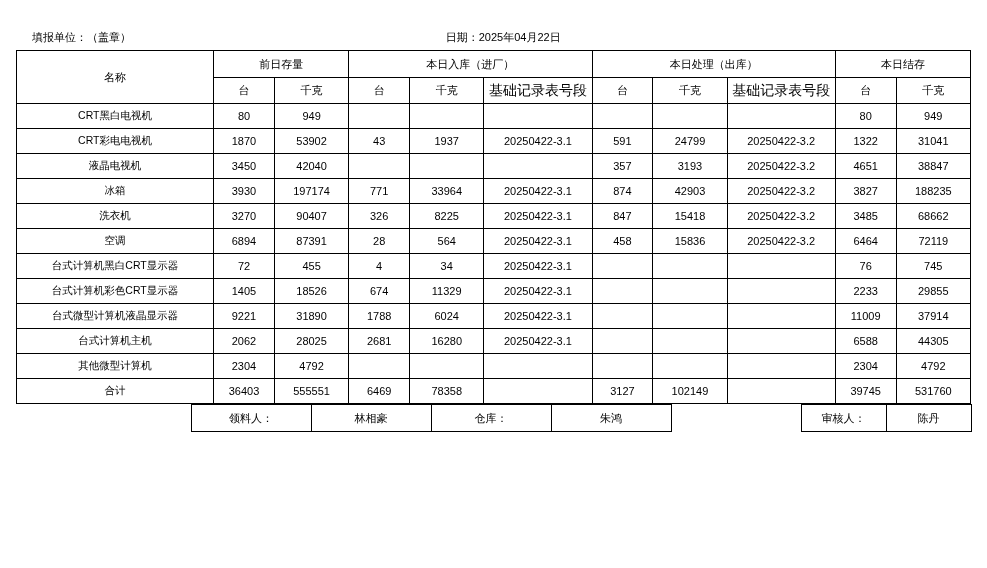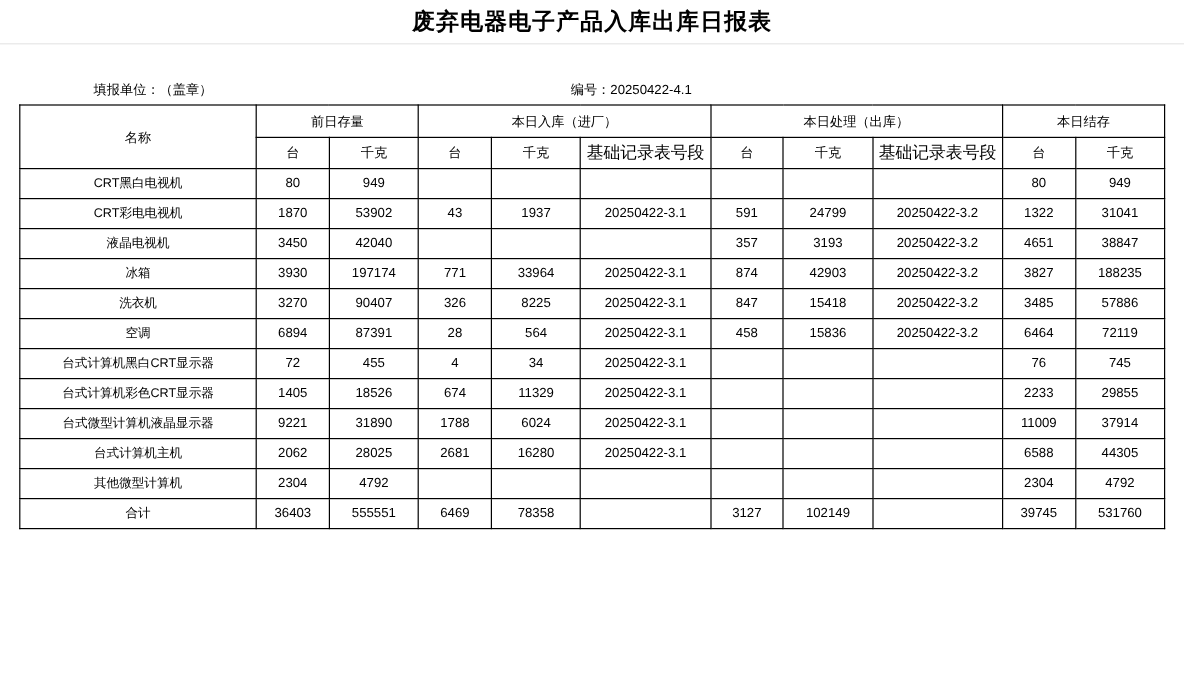--- a/index.html
+++ b/index.html
@@ -36,21 +36,20 @@
   .spacer-row {
     height: 24px;
   }
   .meta-row {
     height: 26px;
     display: flex;
     align-items: center;
     font-size: 11px;
     padding: 0 8px;
     box-sizing: border-box;
-    margin-left: 46px;
   }
   .meta-left { width: 30%; text-align: left; padding-left: 24px; box-sizing: border-box;}
   .meta-center { width: 42%; text-align: center; }
   .meta-right { width: 28%; text-align: right; padding-right: 14px; box-sizing: border-box;}
 
   table.grid {
     border-collapse: collapse;
     table-layout: fixed;
     width: 955px;
     margin-left: 16px;
@@ -99,29 +98,26 @@
   .two-line {
     line-height: 1.05;
     font-size: 14px;
   }
 </style>
 </head>
 <body>
 
 <div class="sheet">
 
-  <div class="title-row">
-    <div class="title">废弃电器电子产品入库出库日报表</div>
-  </div>
 
   <div class="spacer-row"></div>
 
   <div class="meta-row">
     <div class="meta-left">填报单位：（盖章）</div>
-    <div class="meta-right">编号：20250422-4.1</div>
+    <div class="meta-center">日期：2025年04月22日</div>
   </div>
 
   <table class="grid">
     <colgroup>
       <col class="name-col">
       <col class="num-col">
         <col class="kg-col">
       <col class="num-col">
         <col class="kg-col">
         <col class="doc-col">
@@ -209,21 +205,21 @@
         <td class="name-cell">洗衣机</td>
         <td>3270</td>
         <td>90407</td>
         <td>326</td>
         <td>8225</td>
         <td>20250422-3.1</td>
         <td>847</td>
         <td>15418</td>
         <td>20250422-3.2</td>
         <td>3485</td>
-        <td>57886</td>
+        <td>68662</td>
       </tr>
       <tr>
         <td class="name-cell">空调</td>
         <td>6894</td>
         <td>87391</td>
         <td>28</td>
         <td>564</td>
         <td>20250422-3.1</td>
         <td>458</td>
         <td>15836</td>
@@ -305,14 +301,38 @@
         <td></td>
         <td>3127</td>
         <td>102149</td>
         <td></td>
         <td>39745</td>
         <td>531760</td>
       </tr>
     </tbody>
   </table>
 
+  <table class="sign-table">
+    <colgroup>
+      <col style="width:175px">
+      <col style="width:120px">
+        <col style="width:120px">
+      <col style="width:120px">
+        <col style="width:120px">
+      <col style="width:130px">
+      <col style="width:85px">
+        <col style="width:85px">
+    </colgroup>
+    <tbody>
+      <tr>
+        <td class="sign-blank"></td>
+        <td>领料人：</td>
+        <td>林相豪</td>
+        <td>仓库：</td>
+        <td>朱鸿</td>
+        <td class="sign-blank"></td>
+        <td>审核人：</td>
+        <td>陈丹</td>
+      </tr>
+    </tbody>
+  </table>
 
 </div>
 
 </body></html>

